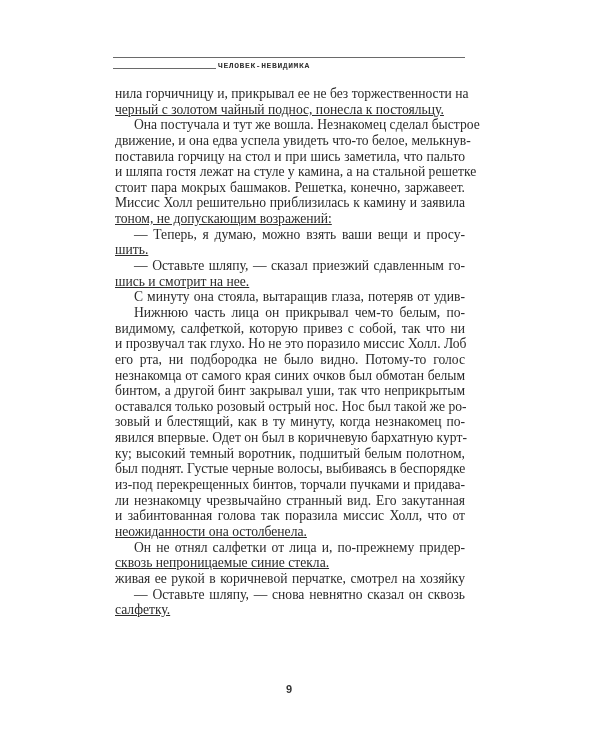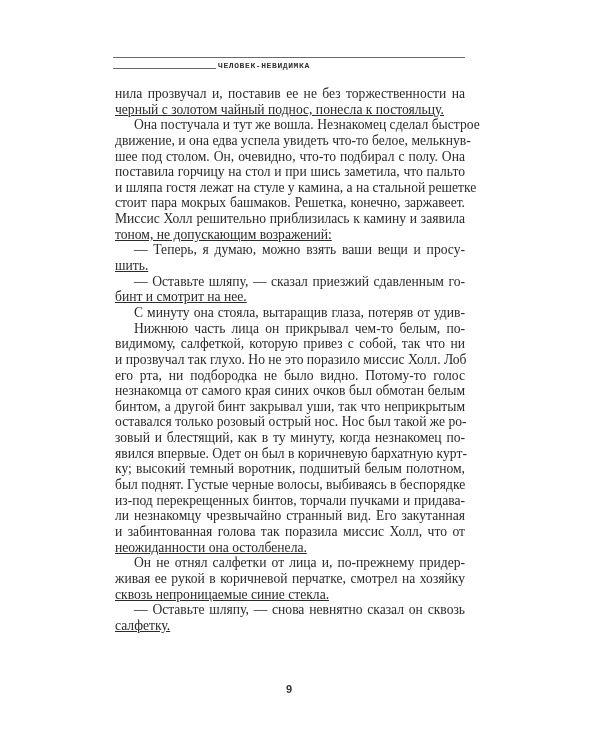--- a/index.html
+++ b/index.html
@@ -86,51 +86,50 @@
 </style>
 </head>
 <body>
 
 <div class="page">
   <div class="running-head-top-rule"></div>
   <div class="running-head-left-rule"></div>
   <div class="running-head-title">ЧЕЛОВЕК-НЕВИДИМКА</div>
 
   <div class="body-text" id="body-text">
-      <span class="line">нила прозвучал и, поставив ее не без торжественности на</span>
+      <span class="line">нила горчичницу и, прикрывал ее не без торжественности на</span>
       <span class="line last">черный с золотом чайный поднос, понесла к постояльцу.</span>
       <span class="line indent">Она постучала и тут же вошла. Незнакомец сделал быстрое</span>
       <span class="line">движение, и она едва успела увидеть что-то белое, мелькнув-</span>
-      <span class="line">шее под столом. Он, очевидно, что-то подбирал с полу. Она</span>
       <span class="line">поставила горчицу на стол и при шись заметила, что пальто</span>
       <span class="line">и шляпа гостя лежат на стуле у камина, а на стальной решетке</span>
       <span class="line">стоит пара мокрых башмаков. Решетка, конечно, заржавеет.</span>
       <span class="line">Миссис Холл решительно приблизилась к камину и заявила</span>
       <span class="line last">тоном, не допускающим возражений:</span>
       <span class="line indent">— Теперь, я думаю, можно взять ваши вещи и просу-</span>
       <span class="line last">шить.</span>
       <span class="line indent">— Оставьте шляпу, — сказал приезжий сдавленным го-</span>
-      <span class="line last">бинт и смотрит на нее.</span>
+      <span class="line last">шись и смотрит на нее.</span>
       <span class="line indent">С минуту она стояла, вытаращив глаза, потеряв от удив-</span>
       <span class="line indent">Нижнюю часть лица он прикрывал чем-то белым, по-</span>
       <span class="line">видимому, салфеткой, которую привез с собой, так что ни</span>
       <span class="line">и прозвучал так глухо. Но не это поразило миссис Холл. Лоб</span>
       <span class="line">его рта, ни подбородка не было видно. Потому-то голос</span>
       <span class="line">незнакомца от самого края синих очков был обмотан белым</span>
       <span class="line">бинтом, а другой бинт закрывал уши, так что неприкрытым</span>
       <span class="line">оставался только розовый острый нос. Нос был такой же ро-</span>
       <span class="line">зовый и блестящий, как в ту минуту, когда незнакомец по-</span>
       <span class="line">явился впервые. Одет он был в коричневую бархатную курт-</span>
       <span class="line">ку; высокий темный воротник, подшитый белым полотном,</span>
       <span class="line">был поднят. Густые черные волосы, выбиваясь в беспорядке</span>
       <span class="line">из-под перекрещенных бинтов, торчали пучками и придава-</span>
       <span class="line">ли незнакомцу чрезвычайно странный вид. Его закутанная</span>
       <span class="line">и забинтованная голова так поразила миссис Холл, что от</span>
       <span class="line last">неожиданности она остолбенела.</span>
       <span class="line indent">Он не отнял салфетки от лица и, по-прежнему придер-</span>
+      <span class="line last">сквозь непроницаемые синие стекла.</span>
       <span class="line">живая ее рукой в коричневой перчатке, смотрел на хозяйку</span>
-      <span class="line last">сквозь непроницаемые синие стекла.</span>
       <span class="line indent">— Оставьте шляпу, — снова невнятно сказал он сквозь</span>
       <span class="line last">салфетку.</span>
     </div>
 
   <div class="page-number">9</div>
 </div>
 
 </body></html>

